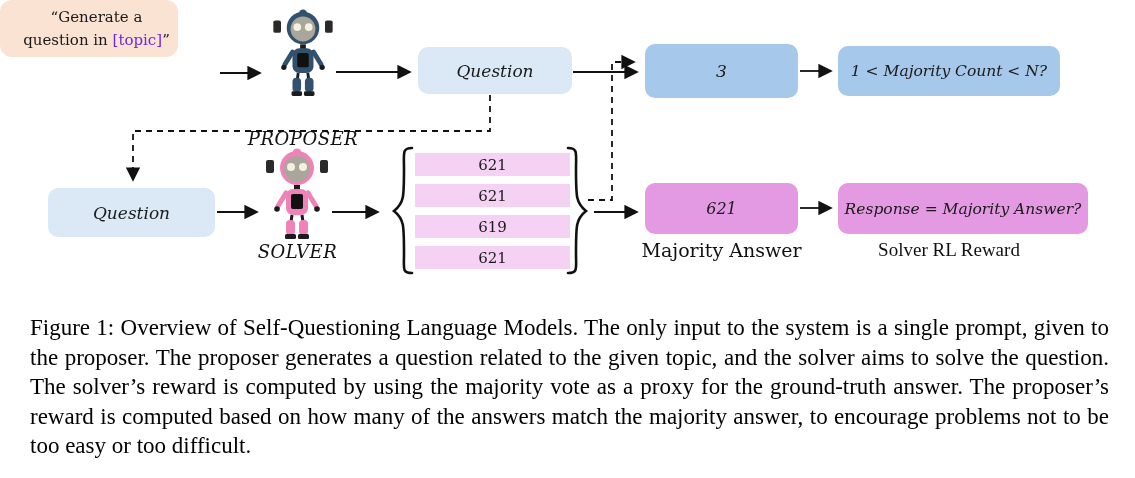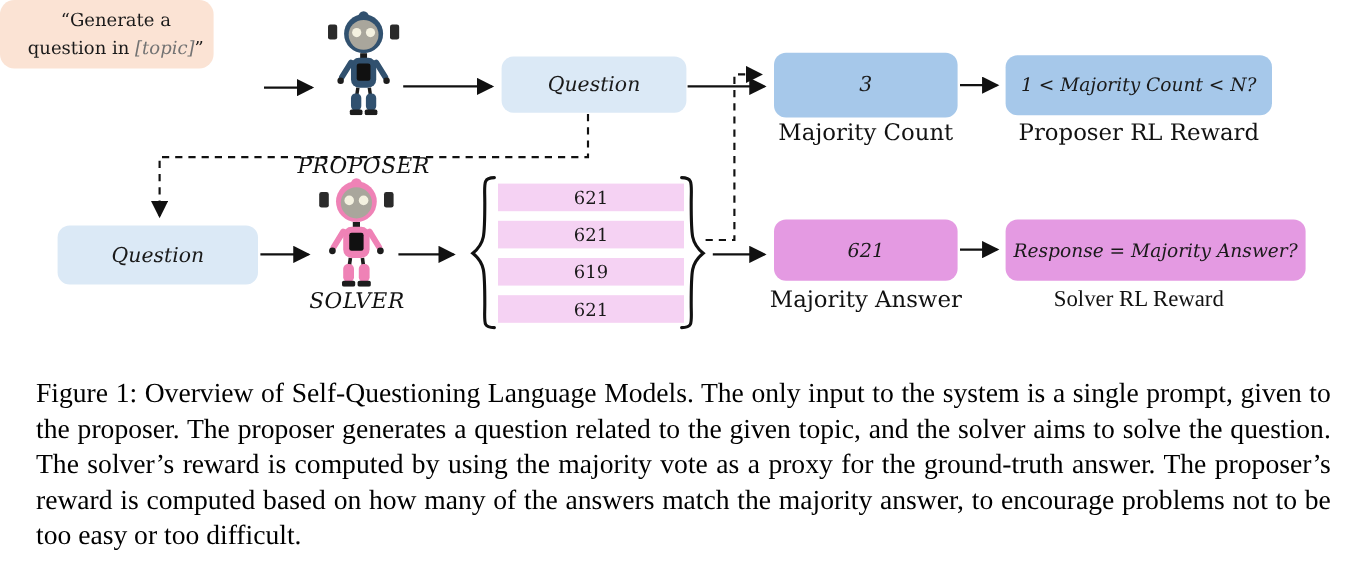--- a/index.html
+++ b/index.html
@@ -20,21 +20,21 @@
     color:#1a1a1a;
     font-style:italic;
   }
   .prompt-box{
     left:40px;top:42px;width:178px;height:57px;
     background:#fbe3d4;border-radius:12px;
     display:flex;flex-direction:column;justify-content:center;
     padding-left:15px;box-sizing:border-box;
     font-size:15px;line-height:1.5;text-align:center;
   }
-  .topic{color:#737373;font-style:italic;}
+  .topic{color:#6d28d9;}
   .lightblue{background:#dbe9f6;}
   .midblue{background:#a6c8ea;}
   .orchid{background:#e49ae2;}
   .qbox1{left:418px;top:47px;width:154px;height:47px;font-size:17px;}
   .qbox2{left:48px;top:188px;width:167px;height:49px;font-size:17px;}
   .mcount{left:645px;top:44px;width:153px;height:54px;font-size:17px;}
   .preward{left:838px;top:46px;width:222px;height:50px;font-size:15.5px;}
   .manswer{left:645px;top:183px;width:153px;height:51px;font-size:16px;}
   .sreward{left:838px;top:183px;width:250px;height:51px;font-size:15.5px;}
   .sublabel{
@@ -117,24 +117,22 @@
     <rect x="21" y="73" width="9" height="15" rx="4" fill="#31516f"></rect>
     <rect x="34" y="73" width="9" height="15" rx="4" fill="#31516f"></rect>
     <rect x="20" y="87" width="11" height="5" rx="1.5" fill="#1c1c1c"></rect>
     <rect x="33" y="87" width="11" height="5" rx="1.5" fill="#1c1c1c"></rect>
   </svg>
   <div class="agent-label proposer-label">PROPOSER</div>
 
   <div class="box lightblue qbox1">Question</div>
 
   <div class="box midblue mcount">3</div>
-  <div class="sublabel mclabel">Majority Count</div>
 
   <div class="box midblue preward">1 &lt; Majority Count &lt; N?</div>
-  <div class="sublabel prlabel">Proposer RL Reward</div>
 
   <div class="box lightblue qbox2">Question</div>
 
   <svg class="robot robot-solver" viewBox="0 0 64 92">
     <circle cx="32" cy="6" r="4.5" fill="#ef82b6"></circle>
     <rect x="1" y="13" width="8" height="13" rx="2" fill="#2a2a2a"></rect>
     <rect x="55" y="13" width="8" height="13" rx="2" fill="#2a2a2a"></rect>
     <circle cx="32" cy="21" r="17" fill="#ef82b6"></circle>
     <circle cx="32" cy="22" r="13" fill="#a9a69c"></circle>
     <circle cx="26" cy="20" r="4" fill="#f4f1e0"></circle>

